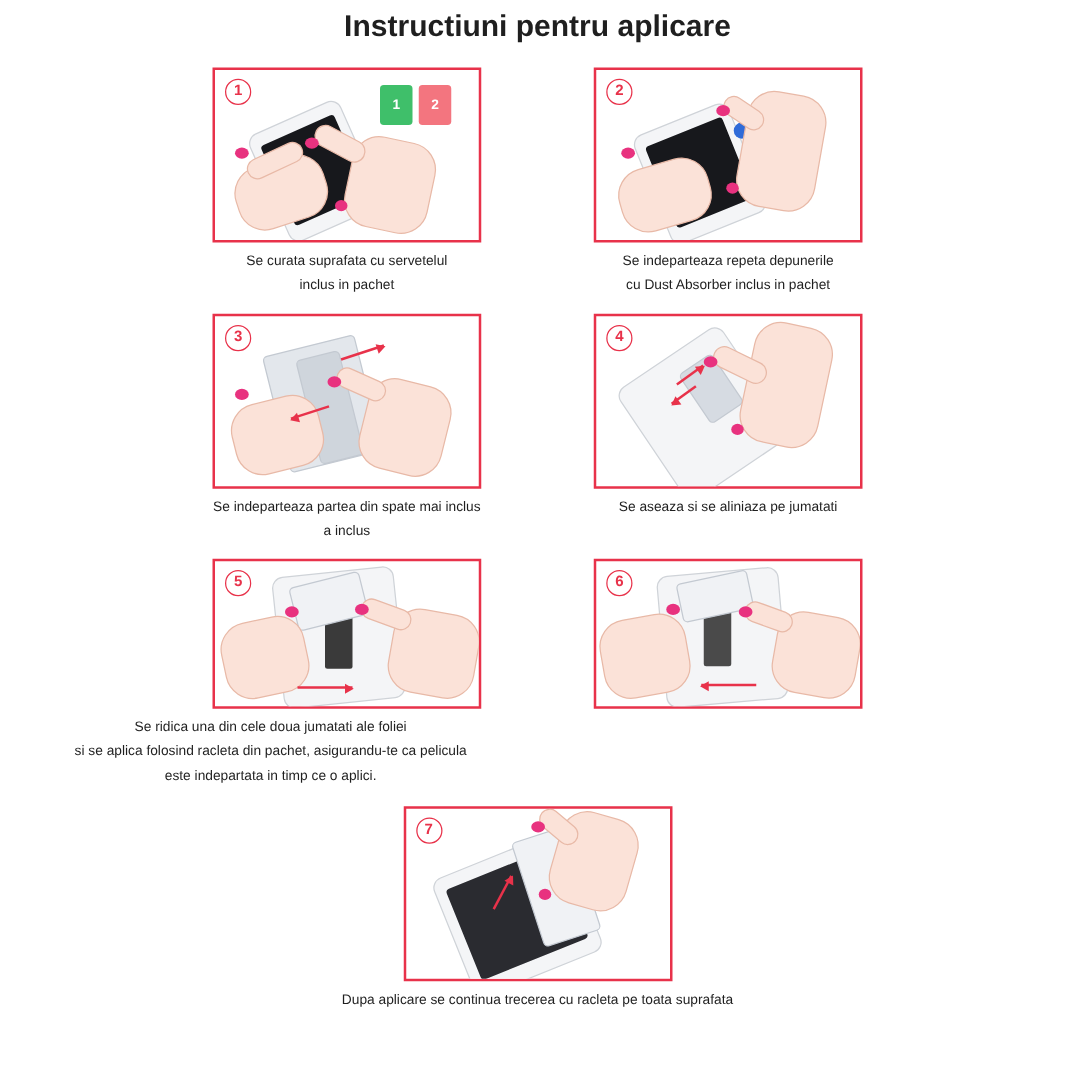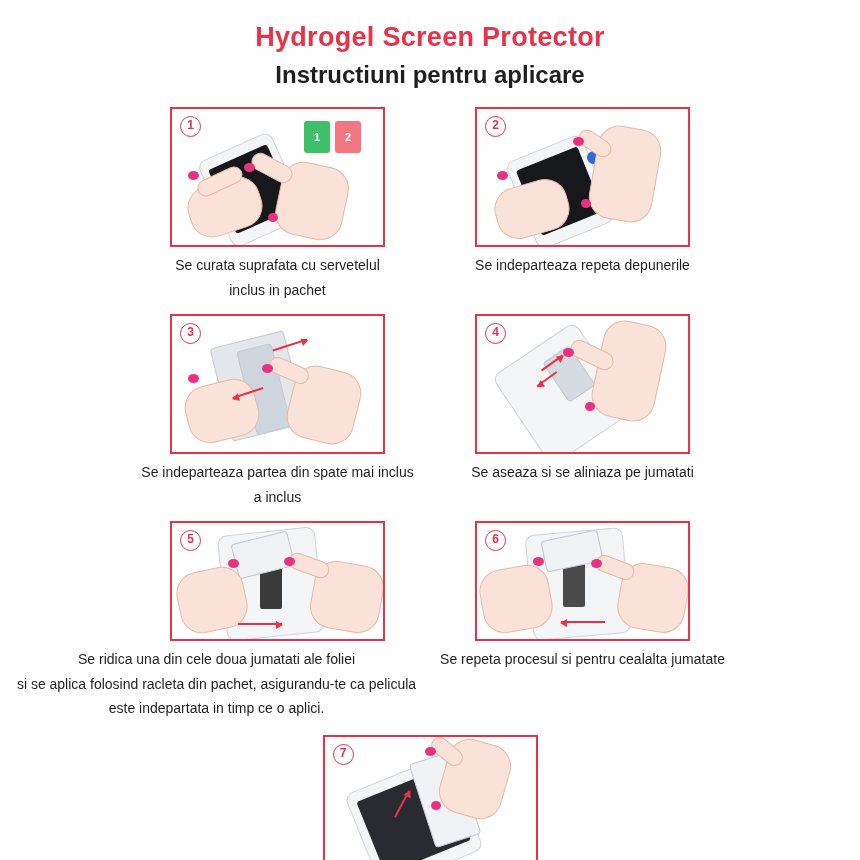--- a/index.html
+++ b/index.html
@@ -76,21 +76,21 @@
     border-radius: 50%;
     color: #e8324a;
     font-size: 12px;
     font-weight: bold;
     line-height: 17px;
     text-align: center;
     background: #fff;
     z-index: 6;
   }
   .caption {
-    font-size: 14px;
+    font-size: 11px;
     color: #1f1f1f;
     text-align: center;
     line-height: 1.75;
     margin-top: 6px;
     width: 300px;
   }
   .caption .line {
     display: block;
     white-space: nowrap;
   }
@@ -182,21 +182,20 @@
   }
   .bottom-step {
     margin-top: 14px;
   }
 </style>
 </head>
 <body>
 
 <div class="page">
 
-  <div class="title">Hydrogel Screen Protector</div>
   <div class="subtitle">Instructiuni pentru aplicare</div>
 
   <div class="grid">
 
     <div class="row">
 
       <div class="step">
         <div class="panel">
           <div class="badge">1</div>
 
@@ -233,20 +232,21 @@
           <div class="nail" style="left:20px; top:62px; width:11px; height:9px;"></div>
 
           <div class="dust-dot" style="left:110px; top:42px;"></div>
           <div class="hand" style="left:116px; top:18px; width:62px; height:92px; transform:rotate(10deg);"></div>
           <div class="finger" style="left:100px; top:26px; width:34px; height:15px; transform:rotate(34deg);"></div>
           <div class="nail" style="left:96px; top:28px; width:11px; height:9px;"></div>
           <div class="nail" style="left:104px; top:90px; width:10px; height:9px;"></div>
         </div>
         <div class="caption">
           <span class="line">Se indeparteaza repeta depunerile</span>
+          <span class="line">cu Dust Absorber inclus in pachet</span>
         </div>
       </div>
     </div>
 
     <div class="row" style="margin-top:12px;">
 
       <div class="step">
         <div class="panel">
           <div class="badge">3</div>
 
@@ -326,23 +326,20 @@
 
           <div class="hand" style="left:4px; top:44px; width:68px; height:62px; transform:rotate(-10deg);"></div>
           <div class="nail" style="left:56px; top:34px; width:11px; height:9px;"></div>
 
           <div class="hand" style="left:142px; top:42px; width:66px; height:64px; transform:rotate(10deg);"></div>
           <div class="finger" style="left:118px; top:36px; width:38px; height:15px; transform:rotate(20deg);"></div>
           <div class="nail" style="left:114px; top:36px; width:11px; height:9px;"></div>
 
           <div class="arrow-red left" style="left:84px; top:98px; width:44px;"></div>
         </div>
-        <div class="caption">
-          <span class="line">Se repeta procesul si pentru cealalta jumatate</span>
-        </div>
       </div>
     </div>
 
     <div class="row bottom-step" style="justify-content:center;">
       <div class="step single">
         <div class="panel">
           <div class="badge">7</div>
 
           <div class="phone" style="left:34px; top:34px; width:108px; height:100px; transform:rotate(-22deg);">
             <div class="screen" style="left:8px; top:10px; right:8px; bottom:12px; background:#2a2b30;"></div>

